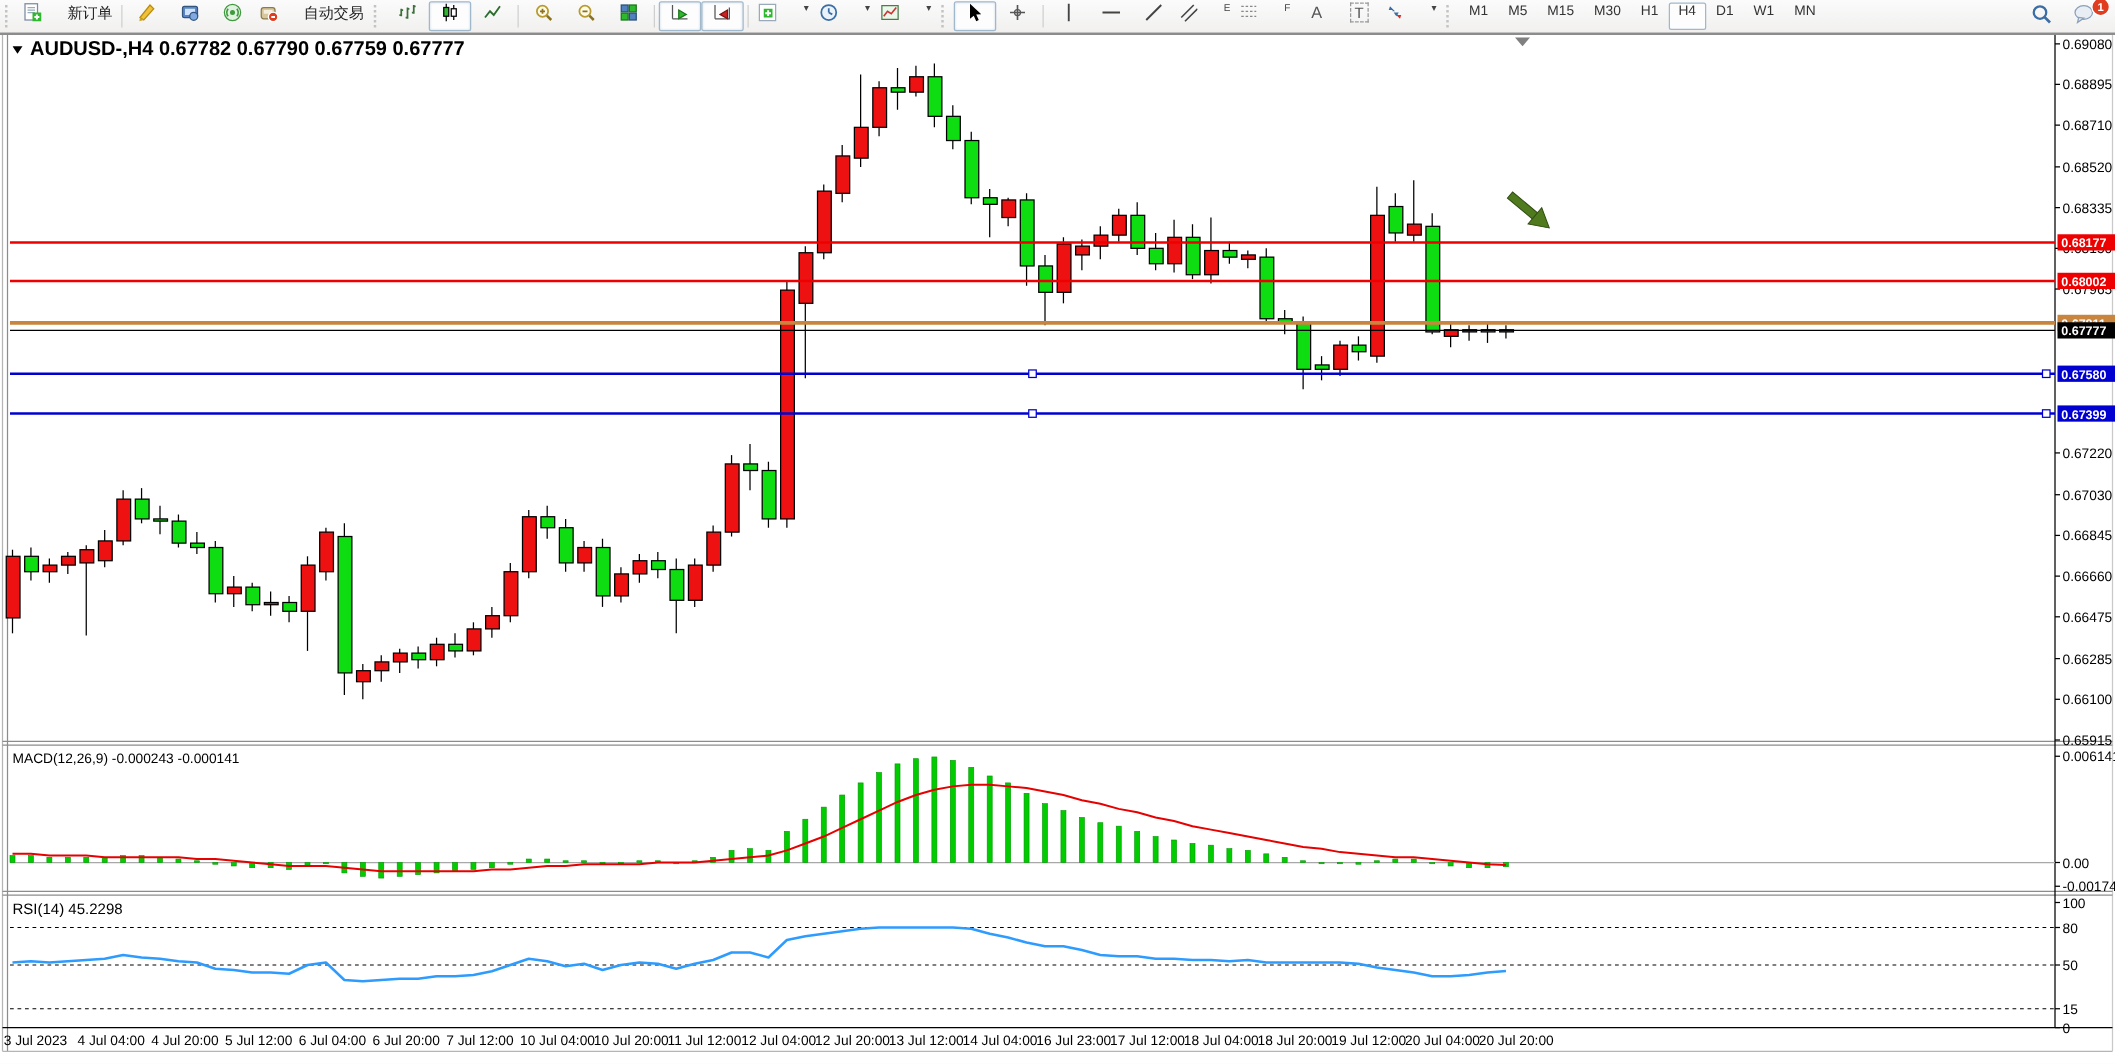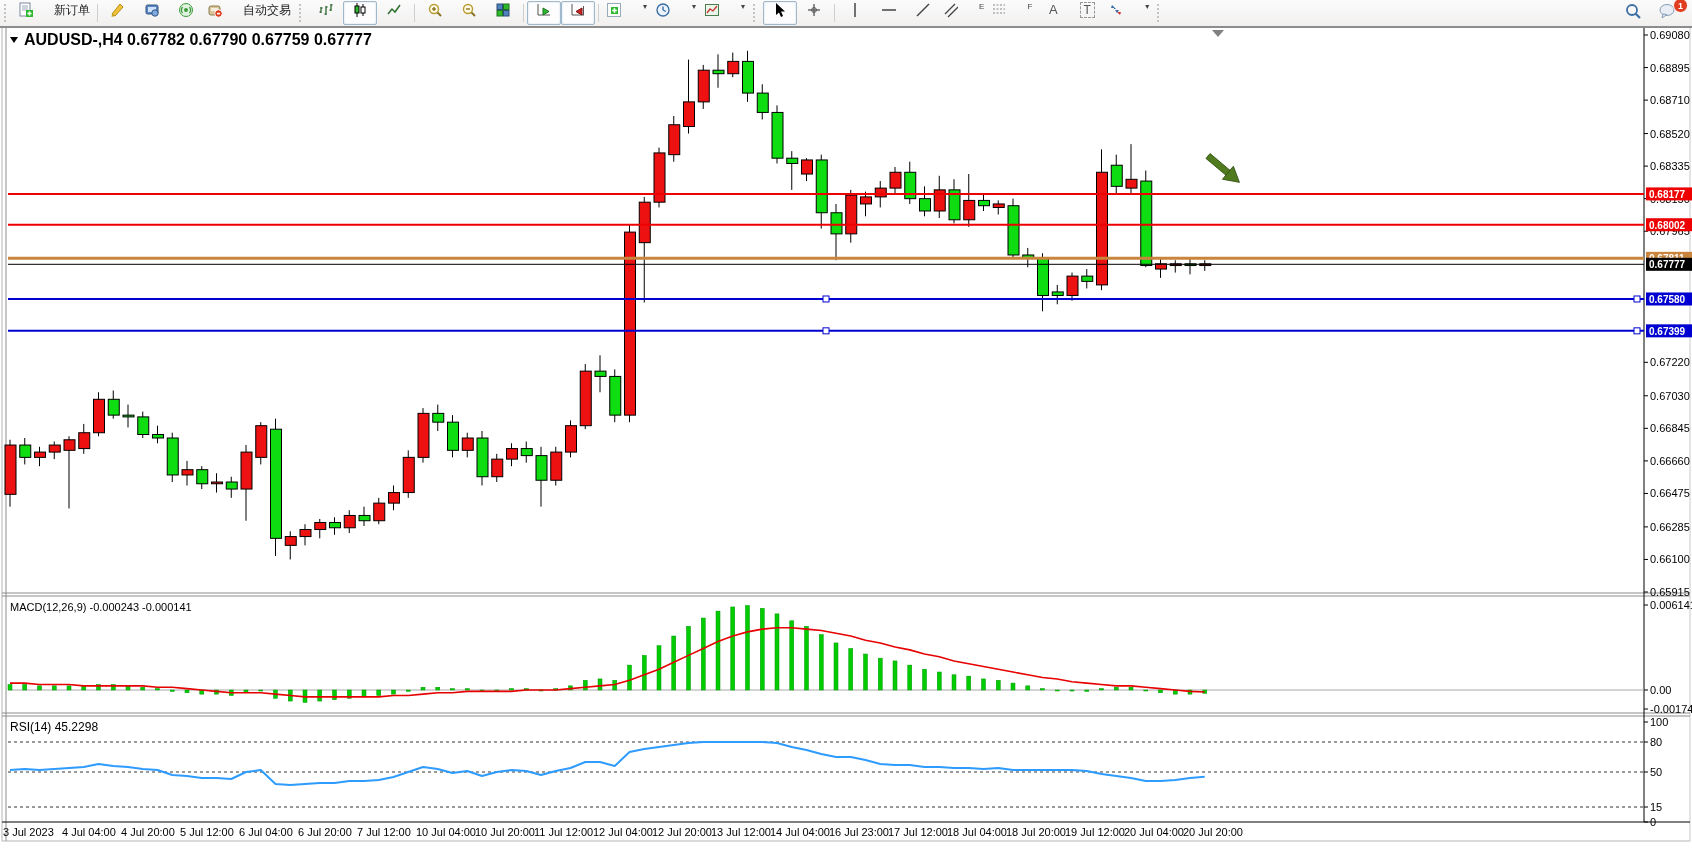--- a/index.html
+++ b/index.html
@@ -223,20 +223,31 @@
     <div class="btn">
       <svg width="16" height="16">
           <path d="M4 3 l4 4 -2 0 0 -1 -3 0 z" fill="#3b6ea5"></path>
           <path d="M12 13 l-4 -4 2 0 0 1 3 0 z" fill="#cc3333"></path>
           <polygon points="4,2 8,2 6,5" fill="#3b6ea5" transform="translate(3,6)"></polygon>
         </svg>
       <span class="caret">▾</span>
     </div>
 
     <div class="grip"></div>
+    <div id="tfgroup" style="display:flex;align-items:center;">
+        <div class="tfbtn">M1</div>
+        <div class="tfbtn">M5</div>
+        <div class="tfbtn">M15</div>
+        <div class="tfbtn">M30</div>
+        <div class="tfbtn">H1</div>
+        <div class="tfbtn pressed">H4</div>
+        <div class="tfbtn">D1</div>
+        <div class="tfbtn">W1</div>
+        <div class="tfbtn">MN</div>
+      </div>
 
     <div class="spacer"></div>
 
     <div class="btn">
       <svg width="18" height="18">
           <circle cx="8" cy="8" r="5" fill="none" stroke="#3b6ea5" stroke-width="1.8"></circle>
           <line x1="11.7" y1="11.7" x2="16" y2="16" stroke="#3b6ea5" stroke-width="2.2"></line>
         </svg>
     </div>
     <div class="btn" id="chatwrap" style="margin-right:8px;">

